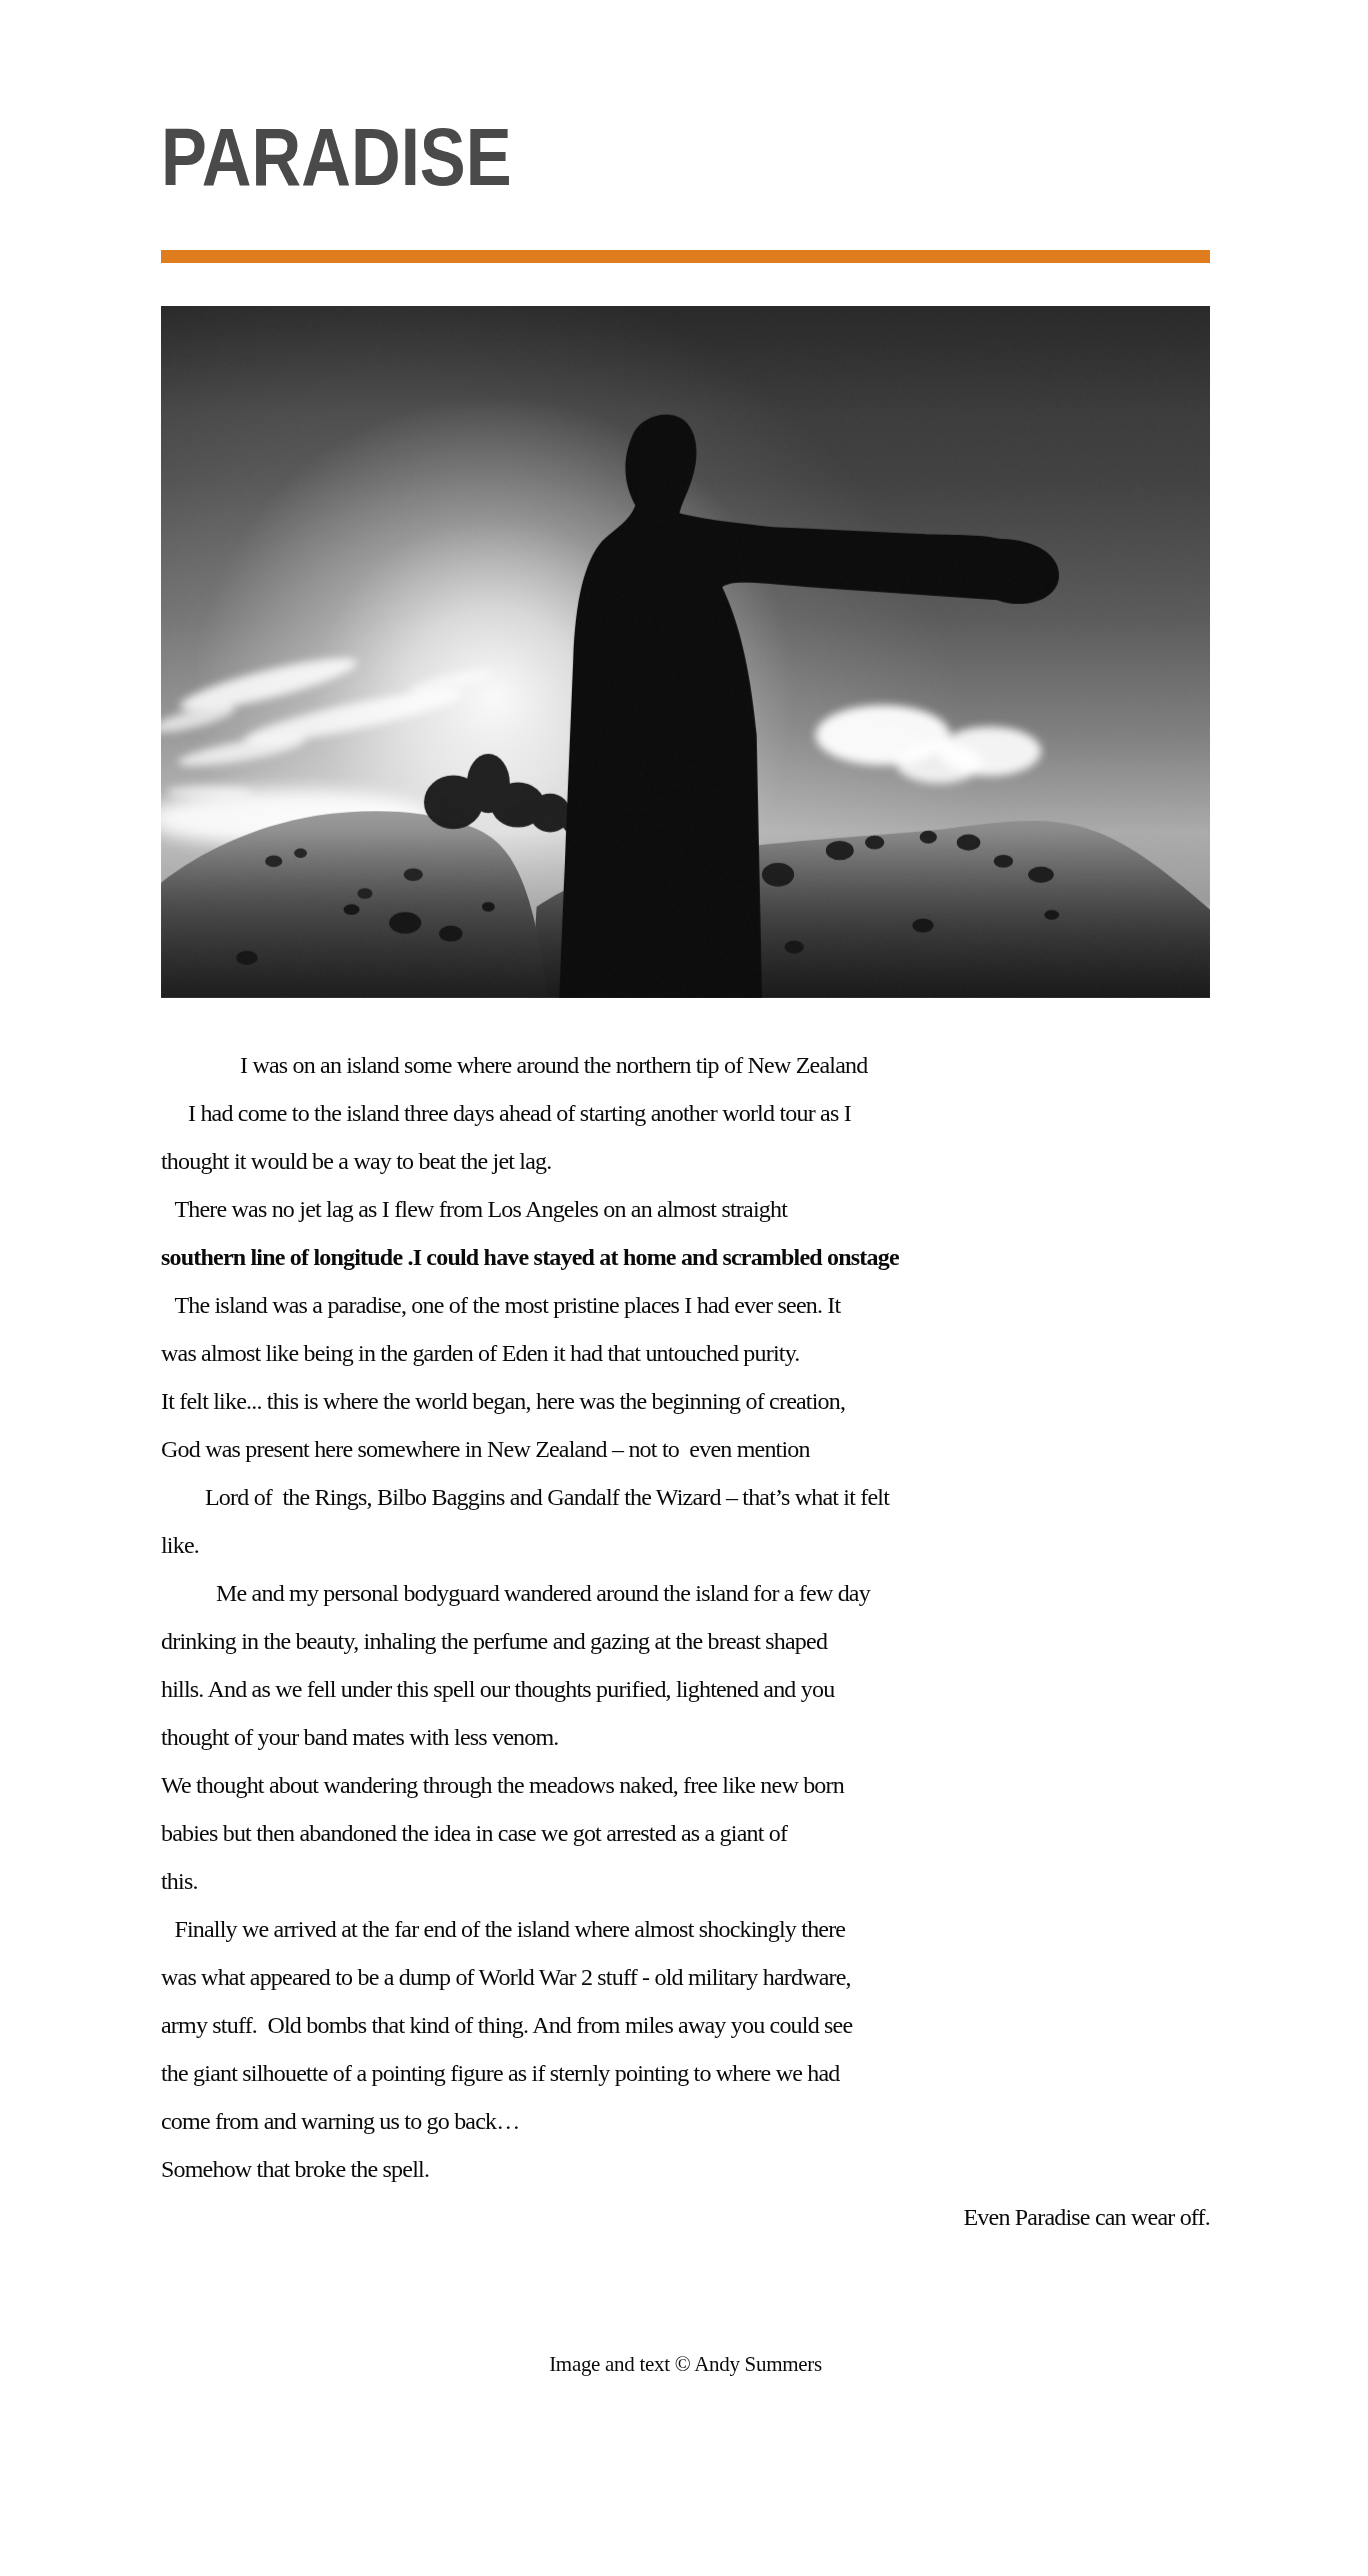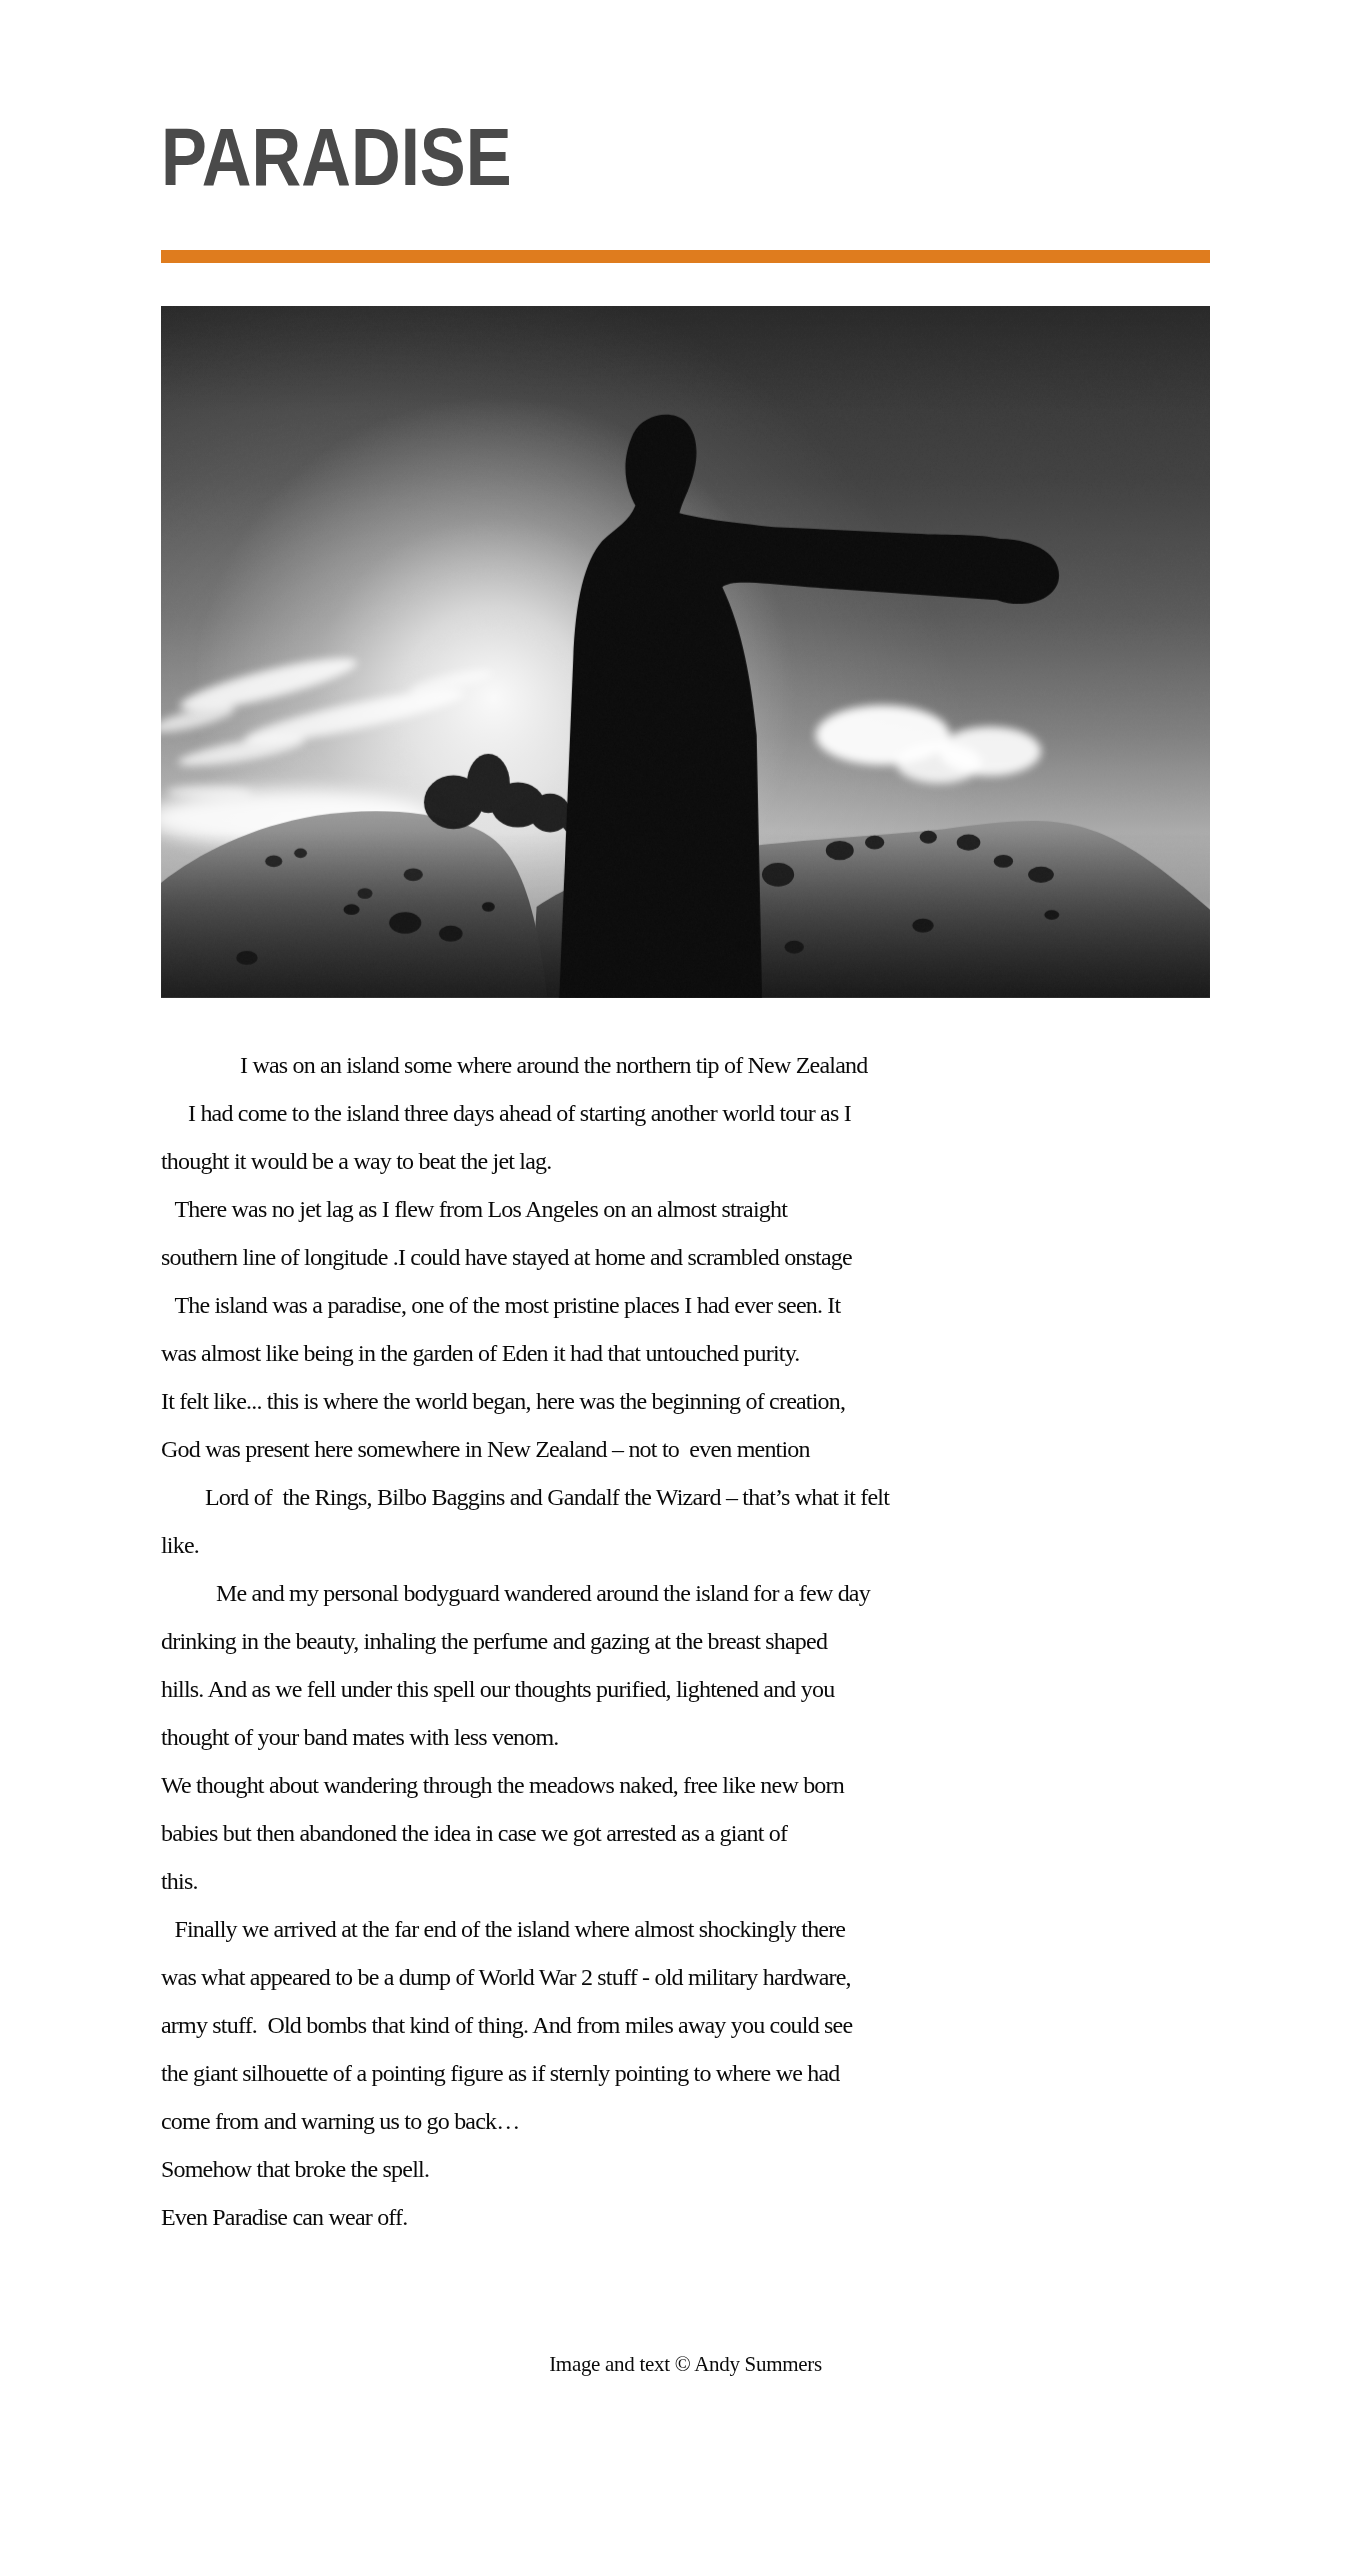--- a/index.html
+++ b/index.html
@@ -165,39 +165,39 @@
 
       <rect x="0" y="0" width="1955" height="1290" filter="url(#grainF)" opacity="0.06"></rect>
     </svg>
   </figure>
 
   <div class="story">
       <div class="line" style="padding-left: 79px;">I was on an island some where around the northern tip of New Zealand</div>
       <div class="line" style="padding-left: 27px;">I had come to the island three days ahead of starting another world tour as I</div>
       <div class="line" style="padding-left: 0px;">thought it would be a way to beat the jet lag.</div>
       <div class="line" style="padding-left: 13.4px;">There was no jet lag as I flew from Los Angeles on an almost straight</div>
-      <div class="line" style="padding-left: 0px;">southern line of longitude .I could have stayed at home and scrambled onstage</div>
+      <div class="line" style="padding-left: 0px; font-weight: bold;">southern line of longitude .I could have stayed at home and scrambled onstage</div>
       <div class="line" style="padding-left: 13.4px;">The island was a paradise, one of the most pristine places I had ever seen. It</div>
       <div class="line" style="padding-left: 0px;">was almost like being in the garden of Eden it had that untouched purity.</div>
       <div class="line" style="padding-left: 0px;">It felt like... this is where the world began, here was the beginning of creation,</div>
       <div class="line" style="padding-left: 0px;">God was present here somewhere in New Zealand – not to  even mention</div>
       <div class="line" style="padding-left: 0px; margin-left: 44px;">Lord of  the Rings, Bilbo Baggins and Gandalf the Wizard – that’s what it felt</div>
       <div class="line" style="padding-left: 0px;">like.</div>
       <div class="line" style="padding-left: 55px;">Me and my personal bodyguard wandered around the island for a few day</div>
       <div class="line" style="padding-left: 0px;">drinking in the beauty, inhaling the perfume and gazing at the breast shaped</div>
       <div class="line" style="padding-left: 0px;">hills. And as we fell under this spell our thoughts purified, lightened and you</div>
       <div class="line" style="padding-left: 0px;">thought of your band mates with less venom.</div>
       <div class="line" style="padding-left: 0px;">We thought about wandering through the meadows naked, free like new born</div>
       <div class="line" style="padding-left: 0px;">babies but then abandoned the idea in case we got arrested as a giant of</div>
       <div class="line" style="padding-left: 0px;">this.</div>
       <div class="line" style="padding-left: 13.4px;">Finally we arrived at the far end of the island where almost shockingly there</div>
       <div class="line" style="padding-left: 0px;">was what appeared to be a dump of World War 2 stuff - old military hardware,</div>
       <div class="line" style="padding-left: 0px;">army stuff.  Old bombs that kind of thing. And from miles away you could see</div>
       <div class="line" style="padding-left: 0px;">the giant silhouette of a pointing figure as if sternly pointing to where we had</div>
       <div class="line" style="padding-left: 0px;">come from and warning us to go back…</div>
       <div class="line" style="padding-left: 0px;">Somehow that broke the spell.</div>
-      <div class="line" style="padding-left: 0px;">Even Paradise can wear off.</div>
+      <div class="line" style="padding-left: 0px; text-align: right;">Even Paradise can wear off.</div>
     </div>
 
   <div class="caption">Image and text © Andy Summers</div>
 
 </div>
 
 
 </body></html>

